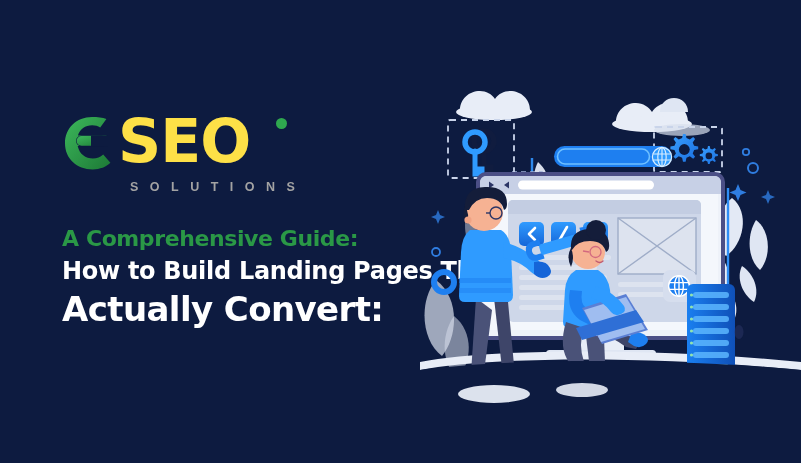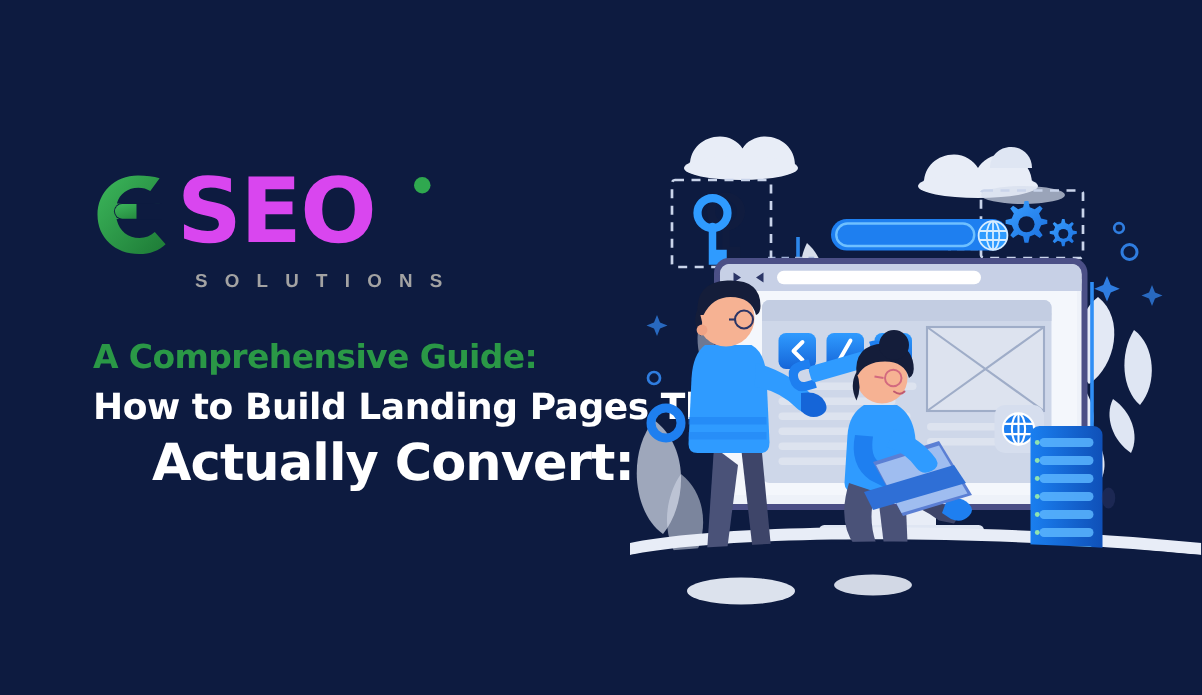--- a/index.html
+++ b/index.html
@@ -26,21 +26,21 @@
   .logo-row{
     position:relative;height:66px;
   }
   .logo-mark{
     position:absolute;left:0;top:2px;
     width:60px;height:58px;
   }
   .logo-word{
     position:absolute;left:56px;top:-4px;
     font-size:60px;font-weight:700;letter-spacing:-1px;
-    color:#d946ef;line-height:66px;
+    color:#fde047;line-height:66px;
     font-family:"DejaVu Sans", sans-serif;
   }
   .logo-dot{
     position:absolute;left:214px;top:6px;
     width:11px;height:11px;border-radius:50%;
     background:#2fa84f;
   }
   .logo-sub{
     position:absolute;left:68px;top:68px;
     font-size:12.5px;letter-spacing:11.5px;
@@ -59,21 +59,21 @@
   .hl-1{
     font-size:22px;font-weight:700;color:#2a9846;
     letter-spacing:-0.4px;line-height:33px;
   }
   .hl-2{
     font-size:24px;font-weight:600;color:#ffffff;
     letter-spacing:-0.3px;line-height:32px;
   }
   .hl-3{
     font-size:34px;font-weight:600;color:#ffffff;
-    letter-spacing:-0.6px;line-height:44px;text-align:center;
+    letter-spacing:-0.6px;line-height:44px;
   }
 
   
   .illo{
     position:absolute;left:420px;top:70px;
     width:381px;height:393px;
   }
   .illo svg{display:block;}
 </style>
 </head>

